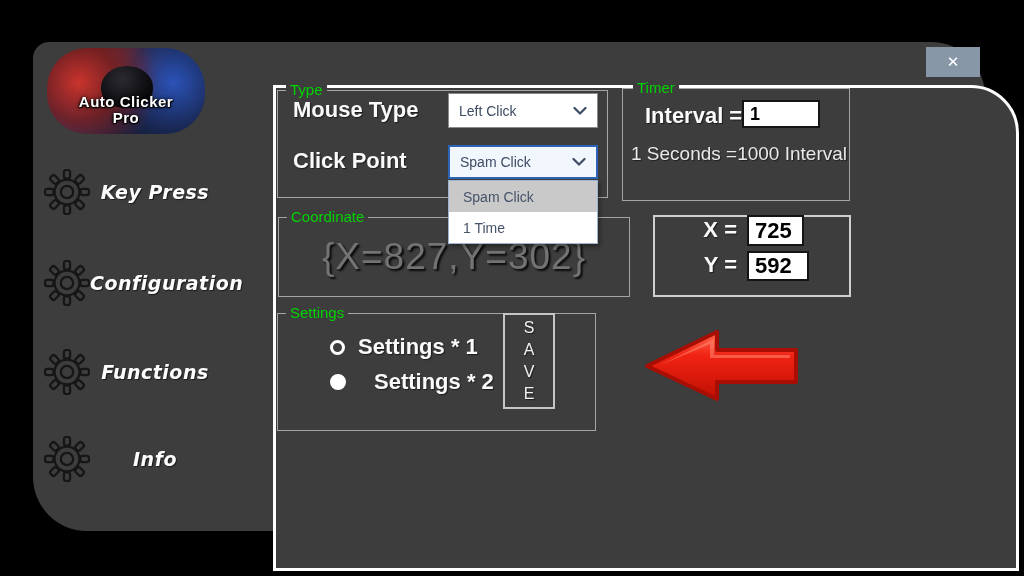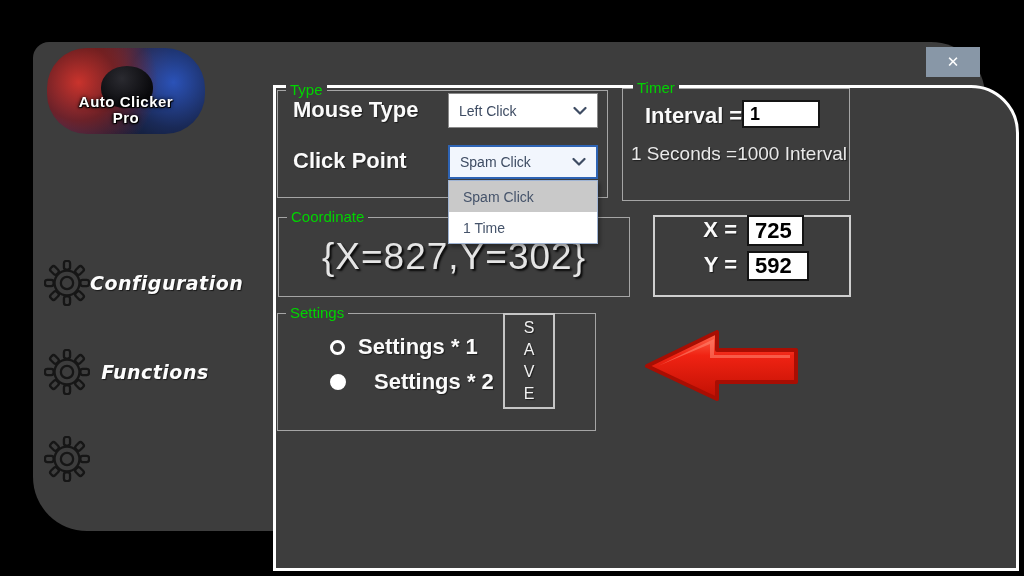--- a/index.html
+++ b/index.html
@@ -60,21 +60,21 @@
     color:#45536a;font-size:14px;cursor:pointer;}
   .popup .item.hl{background:#c9c9c9;}
 
   
   .tinput{position:absolute;background:#fff;border:2px solid #141414;color:#000;
     font-weight:700;font-family:"Liberation Sans",sans-serif;padding-left:6px;}
 
   .note{position:absolute;color:#e9e9e9;font-size:19px;text-shadow:1px 1px 1px rgba(0,0,0,.5);
     white-space:nowrap;}
   .coord-value{position:absolute;left:0;right:0;top:0;bottom:0;display:flex;align-items:center;
-    justify-content:center;color:#e5e5e5;font-size:37px;letter-spacing:1px;
+    justify-content:center;color:#737373;font-size:37px;letter-spacing:1px;
     text-shadow:2px 2px 2px rgba(0,0,0,.85);}
 
   
   .radio-row{position:absolute;display:flex;align-items:center;cursor:pointer;}
   .radio-dot{width:15px;height:15px;border-radius:50%;border:3px solid #fff;margin-right:13px;}
   .radio-dot.filled{background:#fff;border-width:2px;width:16px;height:16px;}
   .radio-row .wlabel{position:static;}
 
   .save-btn{position:absolute;left:503px;top:313px;width:52px;height:96px;border:2px solid #c6c6c6;
     display:flex;flex-direction:column;align-items:center;justify-content:center;cursor:pointer;}
@@ -90,20 +90,37 @@
   <div class="window">
 
     <div class="logo" style="position:absolute;left:14px;top:6px;">
       <div class="logo-mouse"></div>
       <div class="logo-text">
         <div>Auto Clicker</div>
         <div>Pro</div>
       </div>
     </div>
 
+    <div class="side-item" style="left:11px;top:125px;">
+      <svg class="gear" viewBox="0 0 48 48">
+        <g fill="#3d3d3d" stroke="#161616" stroke-width="2.4">
+          <rect x="20.8" y="1" width="6.4" height="9" rx="2.4"></rect>
+          <rect x="20.8" y="1" width="6.4" height="9" rx="2.4" transform="rotate(45 24 24)"></rect>
+          <rect x="20.8" y="1" width="6.4" height="9" rx="2.4" transform="rotate(90 24 24)"></rect>
+          <rect x="20.8" y="1" width="6.4" height="9" rx="2.4" transform="rotate(135 24 24)"></rect>
+          <rect x="20.8" y="1" width="6.4" height="9" rx="2.4" transform="rotate(180 24 24)"></rect>
+          <rect x="20.8" y="1" width="6.4" height="9" rx="2.4" transform="rotate(225 24 24)"></rect>
+          <rect x="20.8" y="1" width="6.4" height="9" rx="2.4" transform="rotate(270 24 24)"></rect>
+          <rect x="20.8" y="1" width="6.4" height="9" rx="2.4" transform="rotate(315 24 24)"></rect>
+          <circle cx="24" cy="24" r="13" fill="none"></circle>
+          <circle cx="24" cy="24" r="6.4" fill="none"></circle>
+        </g>
+      </svg>
+      <span class="label">Key Press</span>
+    </div>
 
     <div class="side-item" style="left:11px;top:216px;">
       <svg class="gear" viewBox="0 0 48 48">
         <g fill="#3d3d3d" stroke="#161616" stroke-width="2.4">
           <rect x="20.8" y="1" width="6.4" height="9" rx="2.4"></rect>
           <rect x="20.8" y="1" width="6.4" height="9" rx="2.4" transform="rotate(45 24 24)"></rect>
           <rect x="20.8" y="1" width="6.4" height="9" rx="2.4" transform="rotate(90 24 24)"></rect>
           <rect x="20.8" y="1" width="6.4" height="9" rx="2.4" transform="rotate(135 24 24)"></rect>
           <rect x="20.8" y="1" width="6.4" height="9" rx="2.4" transform="rotate(180 24 24)"></rect>
           <rect x="20.8" y="1" width="6.4" height="9" rx="2.4" transform="rotate(225 24 24)"></rect>
@@ -142,20 +159,21 @@
           <rect x="20.8" y="1" width="6.4" height="9" rx="2.4" transform="rotate(90 24 24)"></rect>
           <rect x="20.8" y="1" width="6.4" height="9" rx="2.4" transform="rotate(135 24 24)"></rect>
           <rect x="20.8" y="1" width="6.4" height="9" rx="2.4" transform="rotate(180 24 24)"></rect>
           <rect x="20.8" y="1" width="6.4" height="9" rx="2.4" transform="rotate(225 24 24)"></rect>
           <rect x="20.8" y="1" width="6.4" height="9" rx="2.4" transform="rotate(270 24 24)"></rect>
           <rect x="20.8" y="1" width="6.4" height="9" rx="2.4" transform="rotate(315 24 24)"></rect>
           <circle cx="24" cy="24" r="13" fill="none"></circle>
           <circle cx="24" cy="24" r="6.4" fill="none"></circle>
         </g>
       </svg>
+      <span class="label">Info</span>
     </div>
 
     <div class="main-frame"></div>
   </div>
 
   <div class="close-btn">
     <span>✕</span>
   </div>
 
   <div class="group" style="left:277px;top:84px;width:331px;height:108px;">

